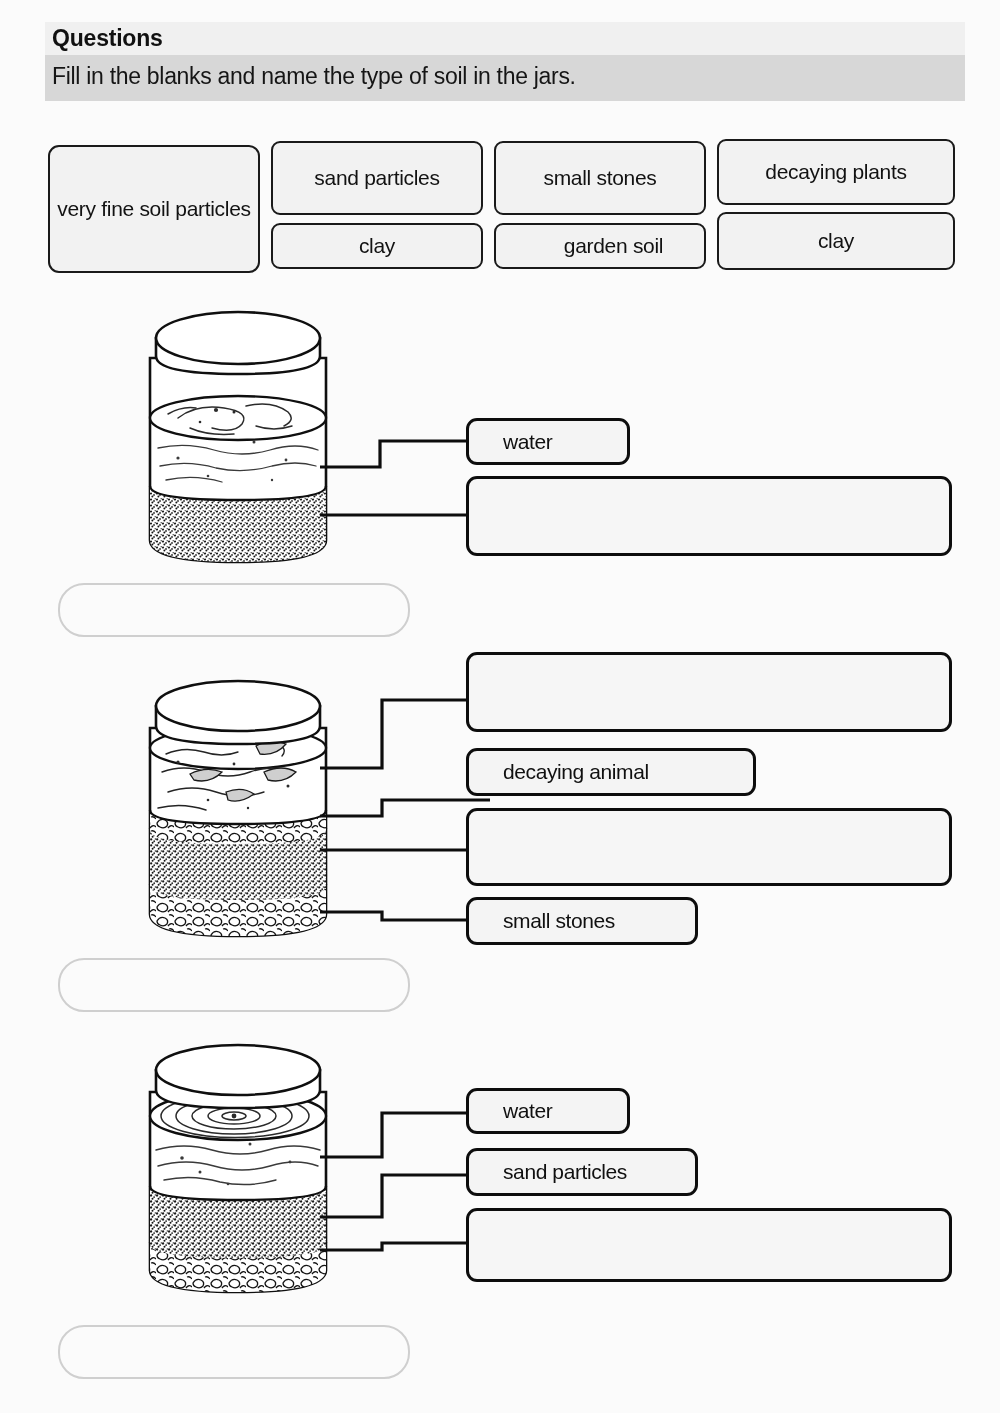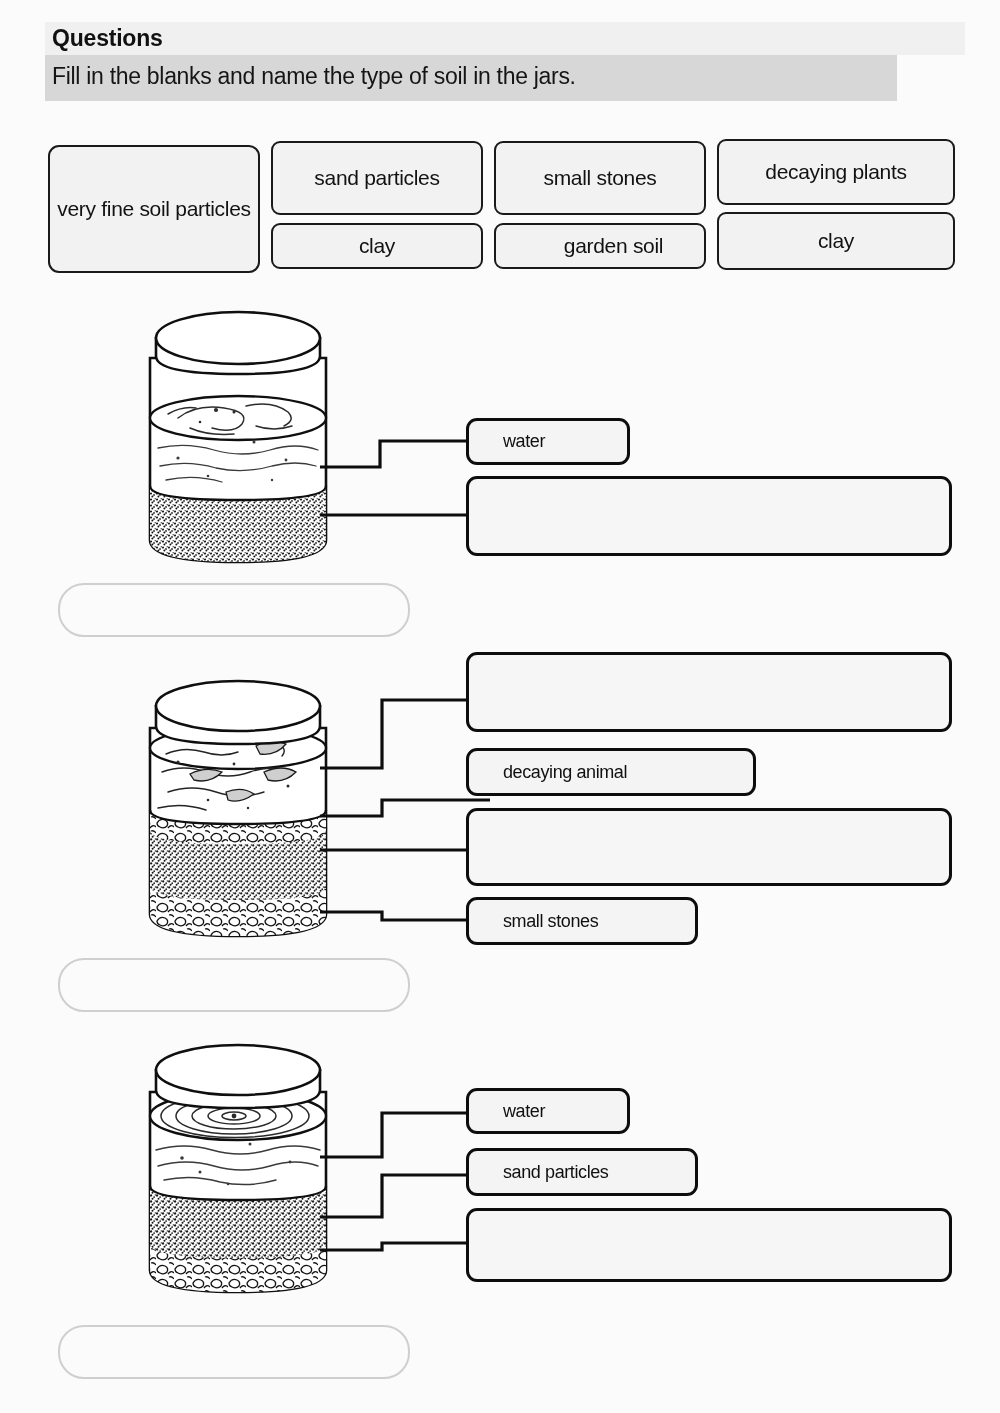--- a/index.html
+++ b/index.html
@@ -34,21 +34,21 @@
     position: absolute;
     left: 7px; top: 3px;
     font-size: 23px;
     font-weight: bold;
     color: #111;
     letter-spacing: -0.2px;
   }
   .hdr-instruction {
     position: absolute;
     left: 45px; top: 55px;
-    width: 852px; height: 46px;
+    width: 920px; height: 46px;
     background: #d7d7d7;
   }
   .hdr-instruction span {
     position: absolute;
     left: 7px; top: 8px;
     font-size: 23px;
     color: #151515;
     letter-spacing: -0.3px;
   }
 
@@ -77,21 +77,21 @@
 
   
   .ansbox {
     position: absolute;
     box-sizing: border-box;
     background: #f4f4f4;
     border: 3px solid #0d0d0d;
     border-radius: 11px;
     display: flex;
     align-items: center;
-    font-size: 18px;
+    font-size: 21px;
     color: #101010;
     letter-spacing: -0.4px;
     padding-left: 34px;
   }
   .ansbox.empty { background: #f6f6f6; }
 
   
   .soilbox {
     position: absolute;
     box-sizing: border-box;

